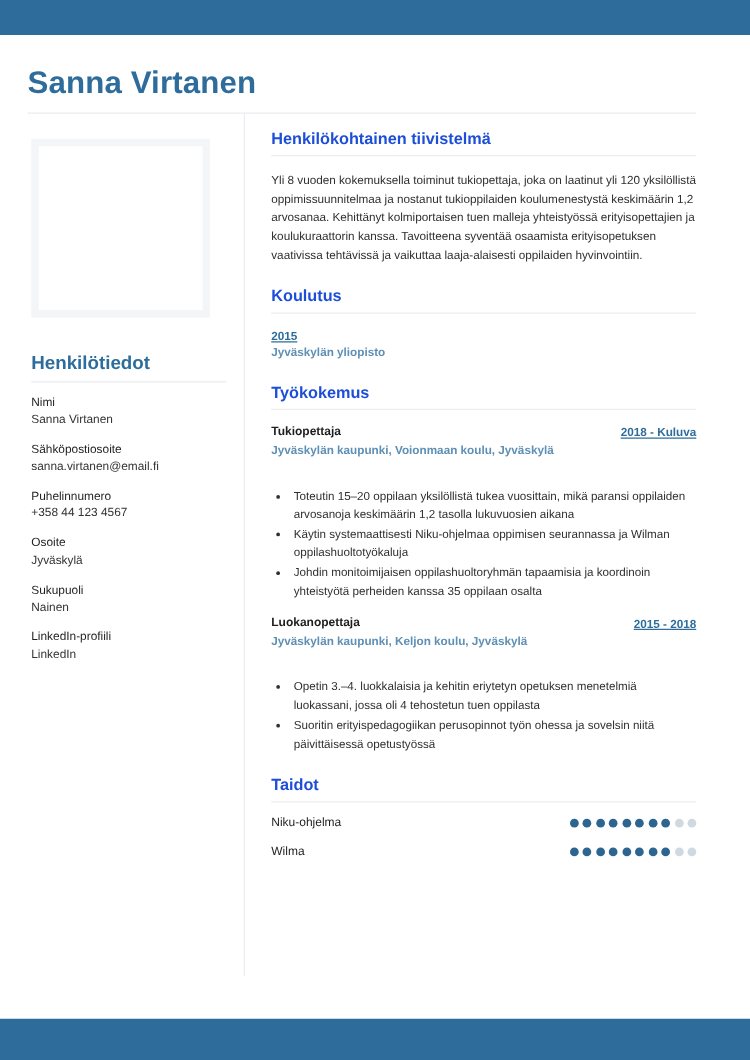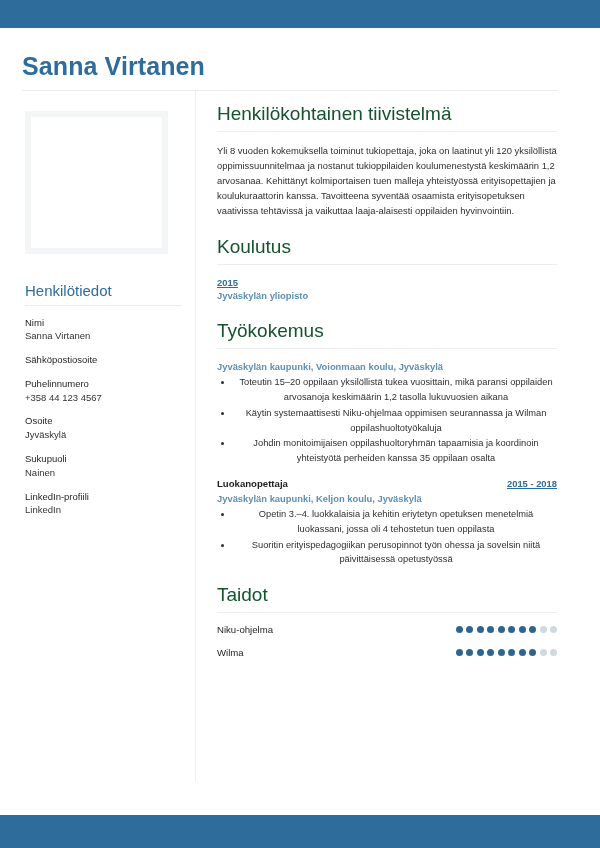--- a/index.html
+++ b/index.html
@@ -80,21 +80,21 @@
     width: 143px;
     height: 143px;
     background: #ffffff;
     border: 6px solid #f3f5f7;
     box-sizing: border-box;
     margin-left: 3px;
   }
 
   .side-heading {
     font-size: 15px;
-    font-weight: normal;
+    font-weight: bold;
     color: #2e6d9b;
     margin-top: 28px;
     margin-bottom: 6px;
     margin-left: 3px;
   }
   .side-rule {
     height: 1px;
     background: #e9ecef;
     margin-left: 3px;
     margin-bottom: 11px;
@@ -107,23 +107,23 @@
     line-height: 1.35;
   }
   .info-value {
     font-size: 9.5px;
     color: #333333;
     line-height: 1.45;
     word-break: break-word;
   }
 
   .sec-heading {
-    font-size: 19px;
-    font-weight: normal;
-    color: #14532d;
+    font-size: 13px;
+    font-weight: bold;
+    color: #1d4ed8;
     margin-bottom: 6px;
   }
   .sec-heading.tight { margin-top: 0; }
   .sec-rule {
     height: 1px;
     background: #ededed;
     margin-bottom: 11px;
   }
   .section { margin-bottom: 17px; }
 
@@ -157,23 +157,22 @@
     text-decoration: underline;
   }
   .entry-org {
     font-size: 9.4px;
     color: #5e8fb4;
     line-height: 1.5;
     margin-top: 1px;
     font-weight: bold;
   }
   .bullets {
-    margin: 1px 0 0 0;
+    margin: 22px 0 0 0;
     padding-left: 16px;
-    text-align: center;
   }
   .bullets li {
     font-size: 9.3px;
     line-height: 1.6;
     color: #2f2f2f;
     margin-bottom: 1px;
     padding-left: 2px;
   }
 
   .skill-row {
@@ -218,20 +217,21 @@
 
         <div class="side-heading">Henkilötiedot</div>
         <div class="side-rule"></div>
 
         <div class="info-item">
           <div class="info-label">Nimi</div>
           <div class="info-value">Sanna Virtanen</div>
         </div>
         <div class="info-item">
           <div class="info-label">Sähköpostiosoite</div>
+          <div class="info-value">sanna.virtanen@email.fi</div>
         </div>
         <div class="info-item">
           <div class="info-label">Puhelinnumero</div>
           <div class="info-value">+358 44 123 4567</div>
         </div>
         <div class="info-item">
           <div class="info-label">Osoite</div>
           <div class="info-value">Jyväskylä</div>
         </div>
         <div class="info-item">
@@ -263,20 +263,24 @@
             </div>
             <div class="entry-org">Jyväskylän yliopisto</div>
           </div>
         </div>
 
         <div class="section">
           <div class="sec-heading">Työkokemus</div>
           <div class="sec-rule"></div>
 
           <div class="entry">
+            <div class="entry-head">
+              <div class="entry-title">Tukiopettaja</div>
+              <div class="entry-date">2018 - Kuluva</div>
+            </div>
             <div class="entry-org">Jyväskylän kaupunki, Voionmaan koulu, Jyväskylä</div>
             <ul class="bullets">
               <li>Toteutin 15–20 oppilaan yksilöllistä tukea vuosittain, mikä paransi oppilaiden arvosanoja keskimäärin 1,2 tasolla lukuvuosien aikana</li>
               <li>Käytin systemaattisesti Niku-ohjelmaa oppimisen seurannassa ja Wilman oppilashuoltotyökaluja</li>
               <li>Johdin monitoimijaisen oppilashuoltoryhmän tapaamisia ja koordinoin yhteistyötä perheiden kanssa 35 oppilaan osalta</li>
             </ul>
           </div>
 
           <div class="entry">
             <div class="entry-head">

